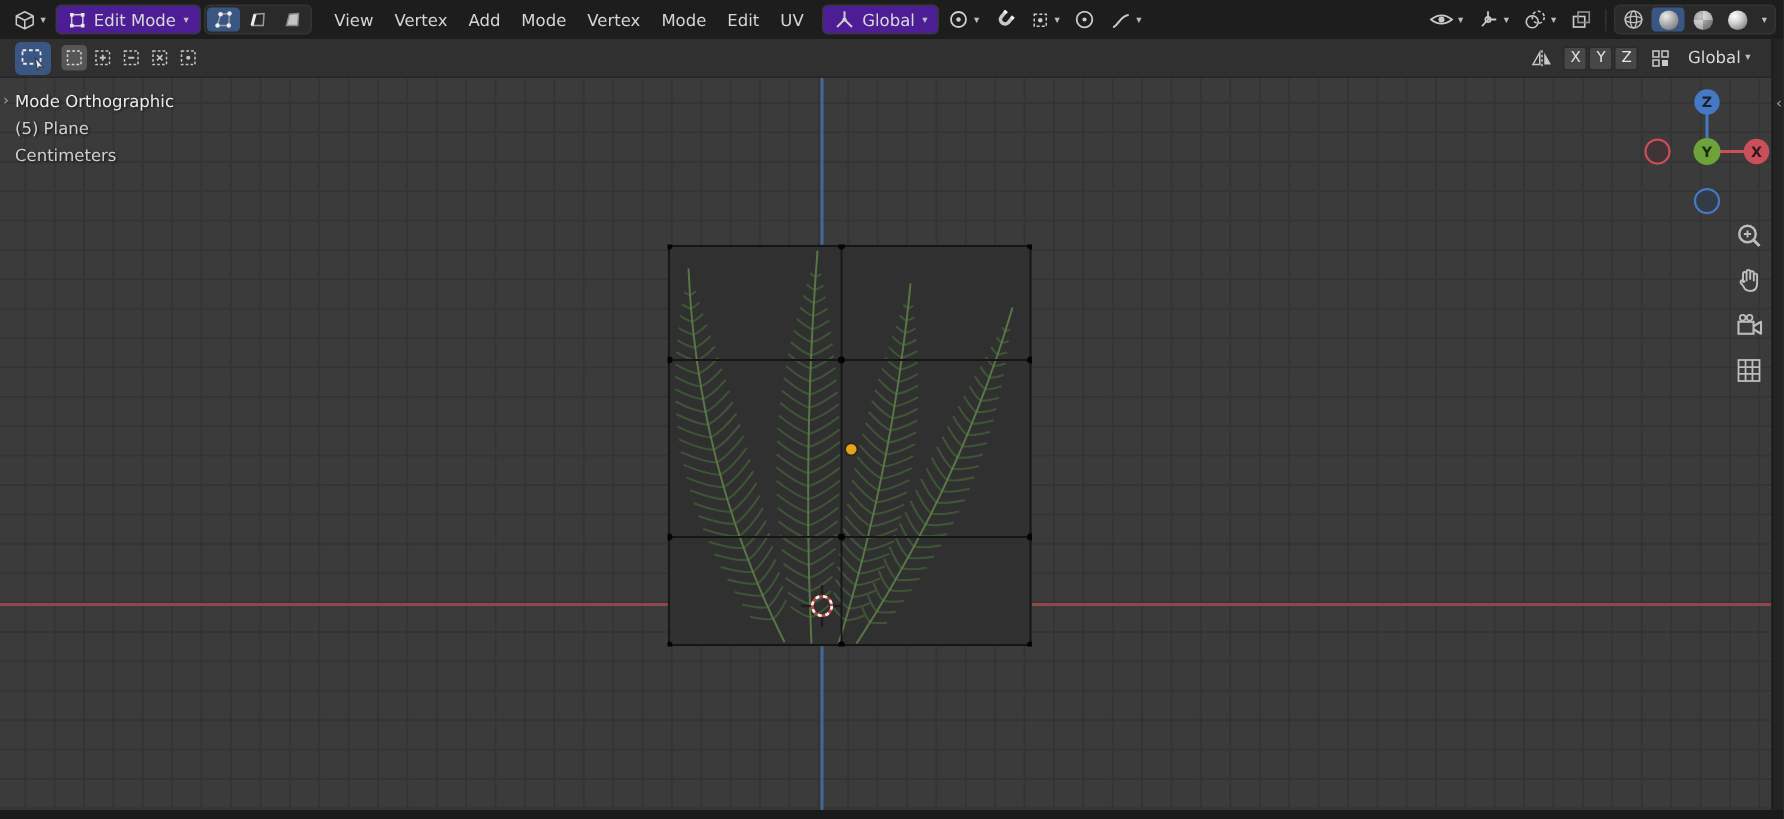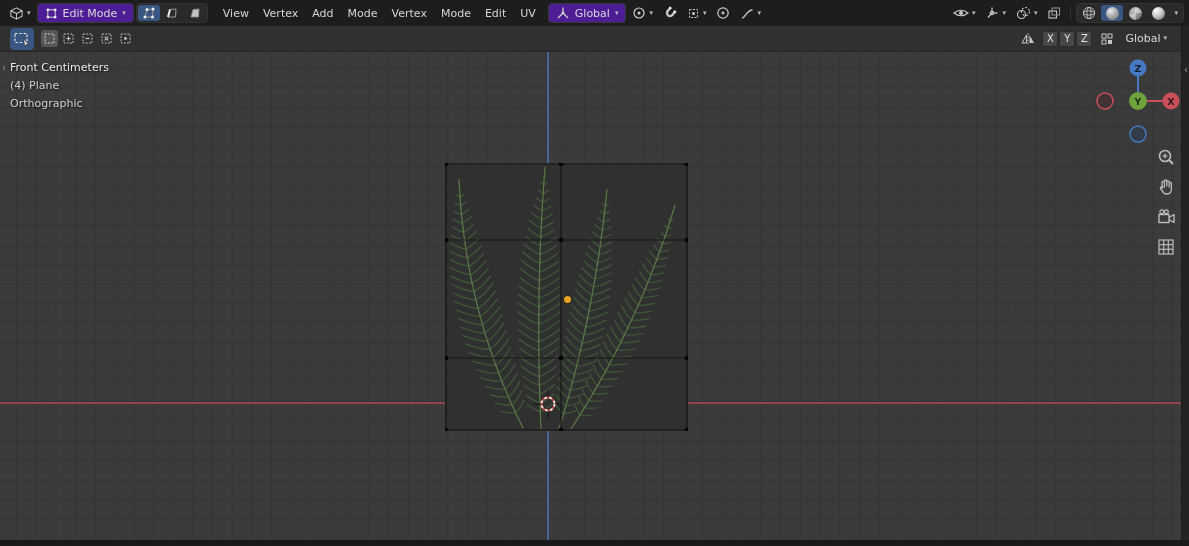--- a/index.html
+++ b/index.html
@@ -106,23 +106,23 @@
     <line x1="16" y1="2" x2="16" y2="9"></line>
       <line x1="16" y1="23" x2="16" y2="30"></line>
     <line x1="2" y1="16" x2="9" y2="16"></line>
       <line x1="23" y1="16" x2="30" y2="16"></line>
   </g>
   <circle cx="16" cy="16" r="6.5" fill="none" stroke="var(--cursor-red)" stroke-width="1.8"></circle>
   <circle cx="16" cy="16" r="6.5" fill="none" stroke="#f1f1f1" stroke-width="1.8" stroke-dasharray="2.6 2.6"></circle>
 </svg>
 
 <div class="vp-text">
-  <div class="l1">Front Centimeters</div>
-  <div class="l2">(4) Plane</div>
-  <div class="l2">Orthographic</div>
+  <div class="l1">Mode Orthographic</div>
+  <div class="l2">(5) Plane</div>
+  <div class="l2">Centimeters</div>
 </div>
 
 <svg class="nav-gizmo" width="84" height="96" viewBox="0 0 84 96">
   <line x1="42" y1="50" x2="42" y2="17" stroke="var(--gizmo-z)" stroke-width="2"></line>
   <line x1="42" y1="50" x2="75" y2="50" stroke="var(--gizmo-x)" stroke-width="2"></line>
   <circle cx="9" cy="50" r="8" fill="#423337" stroke="var(--gizmo-x)" stroke-width="1.5"></circle>
   <circle cx="42" cy="83" r="8" fill="#333b46" stroke="var(--gizmo-z)" stroke-width="1.5"></circle>
   <circle cx="42" cy="17" r="8.5" fill="var(--gizmo-z)"></circle>
   <text x="42" y="20.5" text-anchor="middle" font-size="9.5" font-weight="bold" fill="#16222e">Z</text>
   <circle cx="75" cy="50" r="8.5" fill="var(--gizmo-x)"></circle>

